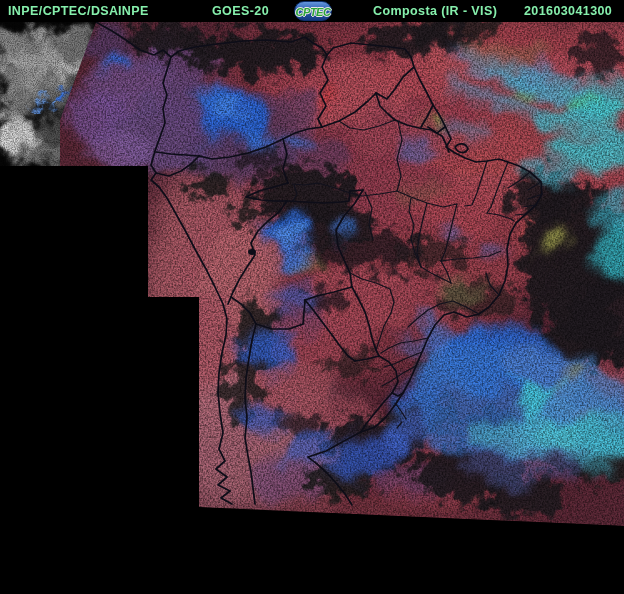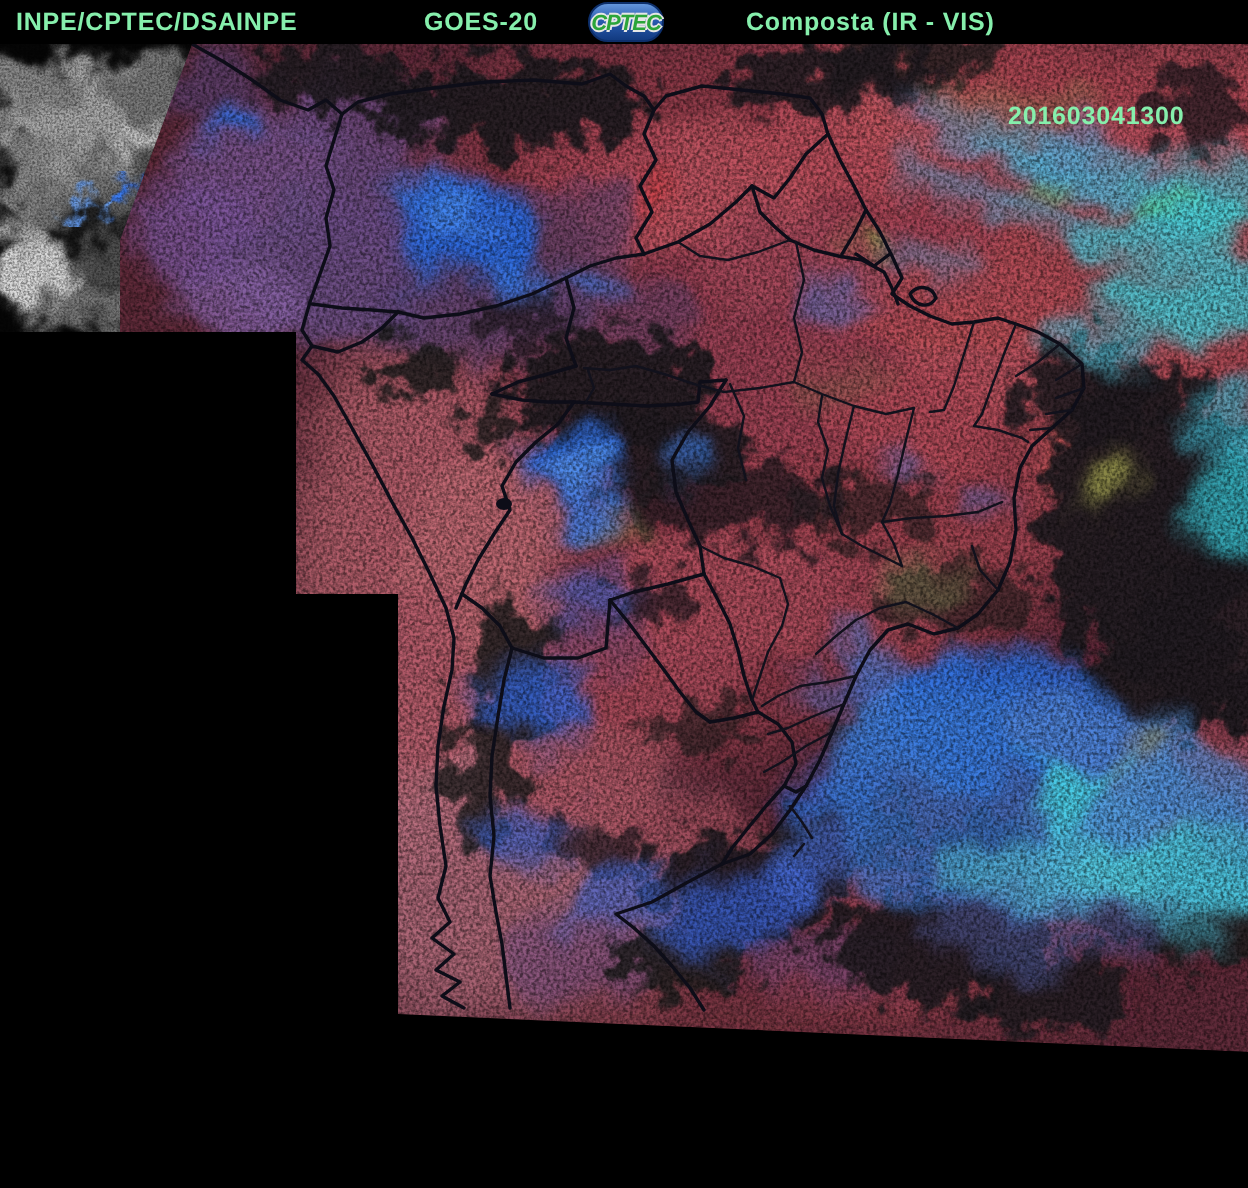--- a/index.html
+++ b/index.html
@@ -6,21 +6,21 @@
   .stage{position:relative;width:624px;height:594px;background:#000;overflow:hidden;
          font-family:"Liberation Sans",sans-serif;}
   
   .titlebar{position:absolute;top:0;left:0;width:624px;height:22px;background:#000;z-index:5;}
   .titlebar .h{position:absolute;top:4px;font-size:12.5px;letter-spacing:.4px;color:#86efac;
                white-space:nowrap;font-weight:bold;}
   .h-agency{left:8px;}
   .h-network{left:118px;}
   .h-satellite{left:212px;}
   .h-product{left:373px;}
-  .h-timestamp{left:504px;margin-top:47px;}
+  .h-timestamp{left:524px;}
   .logo{position:absolute;left:294px;top:1px;width:38px;height:20px;border-radius:10px;
         background:linear-gradient(180deg,#6496dc 0%,#2a5cb0 45%,#123a80 100%);
         border:1px solid #0d2f6b;box-sizing:border-box;text-align:center;}
   .logo span{font-style:italic;font-weight:bold;font-size:11px;line-height:17px;color:#2ba53a;
         letter-spacing:-.5px;
         text-shadow:-1px 0 0 #e6e6e6,1px 0 0 #e6e6e6,0 -1px 0 #e6e6e6,0 1px 0 #e6e6e6;}
   
   .imgwrap{position:absolute;top:0;left:0;width:624px;height:594px;}
   svg{display:block;}
 </style>

